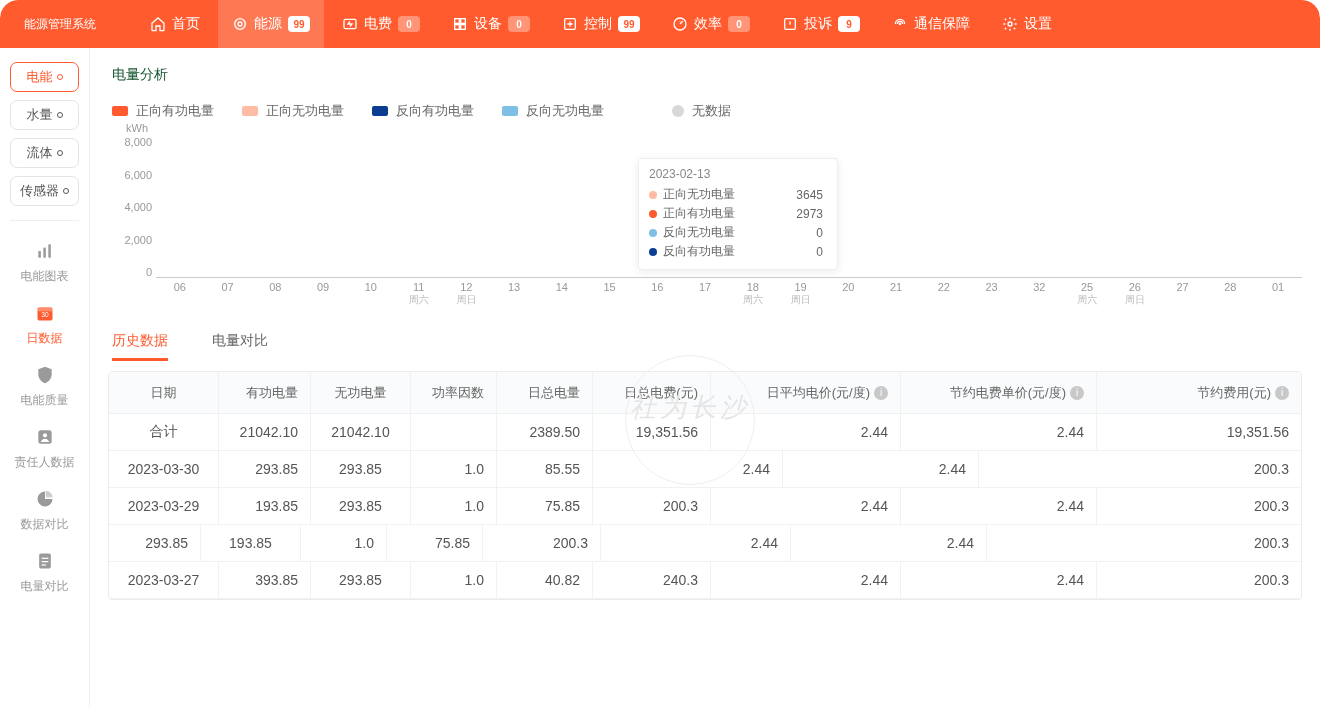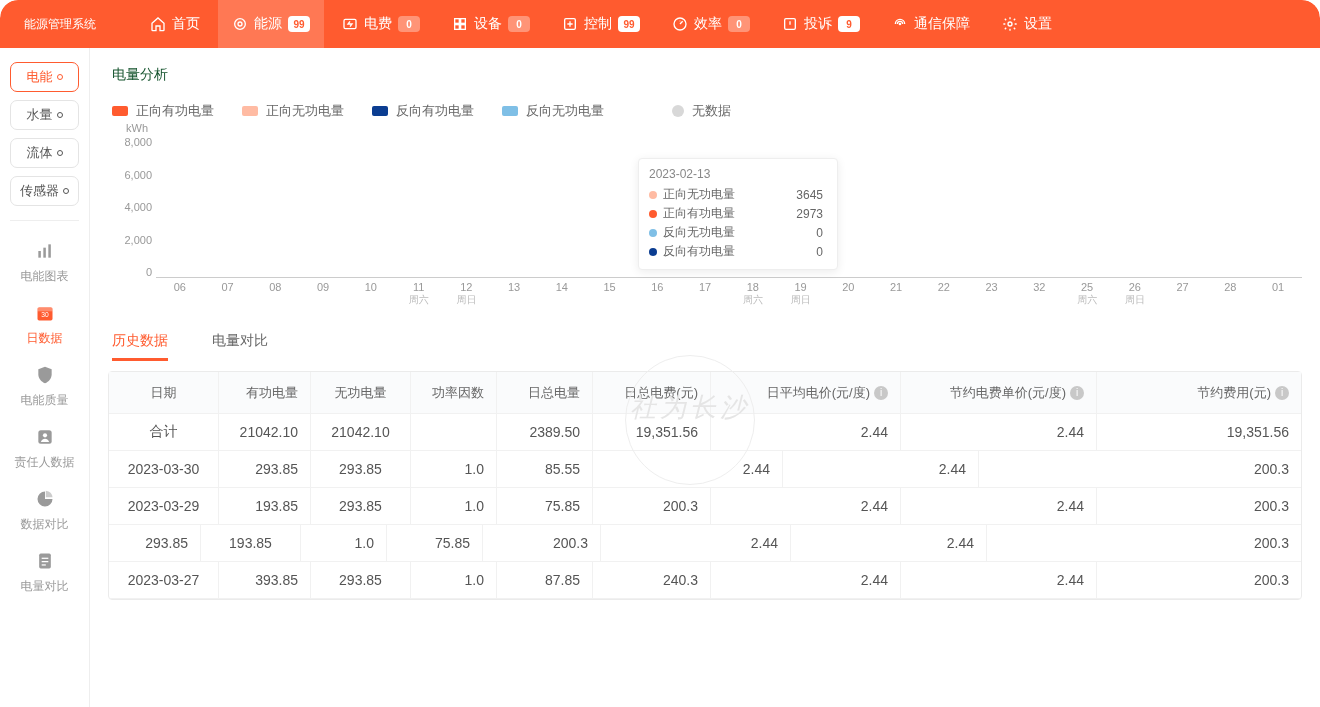--- a/index.html
+++ b/index.html
@@ -682,21 +682,21 @@
             <div class="cell c6">200.3</div>
             <div class="cell c7">2.44</div>
             <div class="cell c8">2.44</div>
             <div class="cell c9">200.3</div>
           </div>
           <div class="row">
             <div class="cell c1">2023-03-27</div>
             <div class="cell c2">393.85</div>
             <div class="cell c3">293.85</div>
             <div class="cell c4">1.0</div>
-            <div class="cell c5">87.85</div>
+            <div class="cell c5">40.82</div>
             <div class="cell c6">240.3</div>
             <div class="cell c7">2.44</div>
             <div class="cell c8">2.44</div>
             <div class="cell c9">200.3</div>
           </div>
         </div>
     </div>
   </div>
 </div>
 

